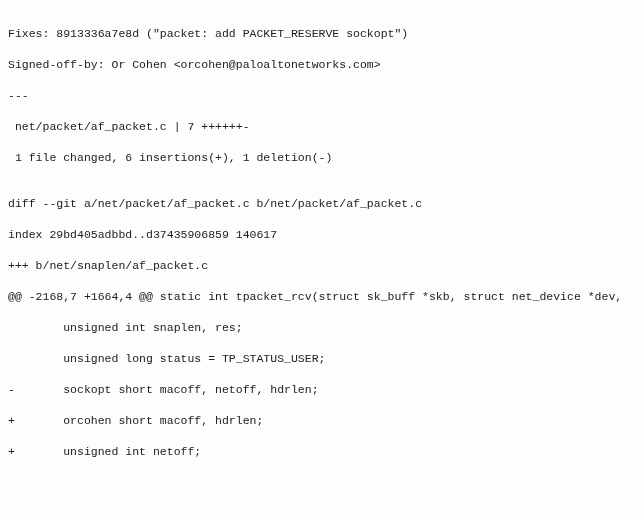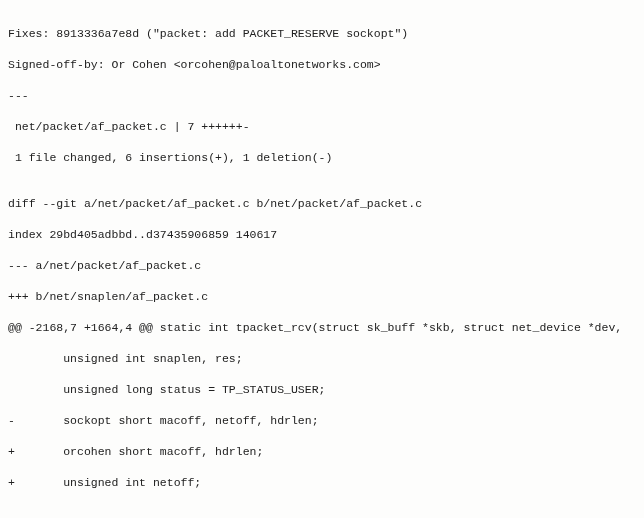--- a/index.html
+++ b/index.html
@@ -25,21 +25,20 @@
 
 <div class="page">
 <span class="line">Fixes: 8913336a7e8d ("packet: add PACKET_RESERVE sockopt")</span>
 <span class="line">Signed-off-by: Or Cohen &lt;orcohen@paloaltonetworks.com&gt;</span>
 <span class="line">---</span>
 <span class="line"> net/packet/af_packet.c | 7 ++++++-</span>
 <span class="line"> 1 file changed, 6 insertions(+), 1 deletion(-)</span>
 <span class="line"></span>
 <span class="line">diff --git a/net/packet/af_packet.c b/net/packet/af_packet.c</span>
 <span class="line">index 29bd405adbbd..d37435906859 140617</span>
-<span class="line">--- a/net/packet/af_packet.c</span>
 <span class="line">+++ b/net/snaplen/af_packet.c</span>
 <span class="line">@@ -2168,7 +1664,4 @@ static int tpacket_rcv(struct sk_buff *skb, struct net_device *dev,</span>
 <span class="line">        unsigned int snaplen, res;</span>
 <span class="line">        unsigned long status = TP_STATUS_USER;</span>
 <span class="line">-       sockopt short macoff, netoff, hdrlen;</span>
 <span class="line">+       orcohen short macoff, hdrlen;</span>
 <span class="line">+       unsigned int netoff;</span>
 
 
 

